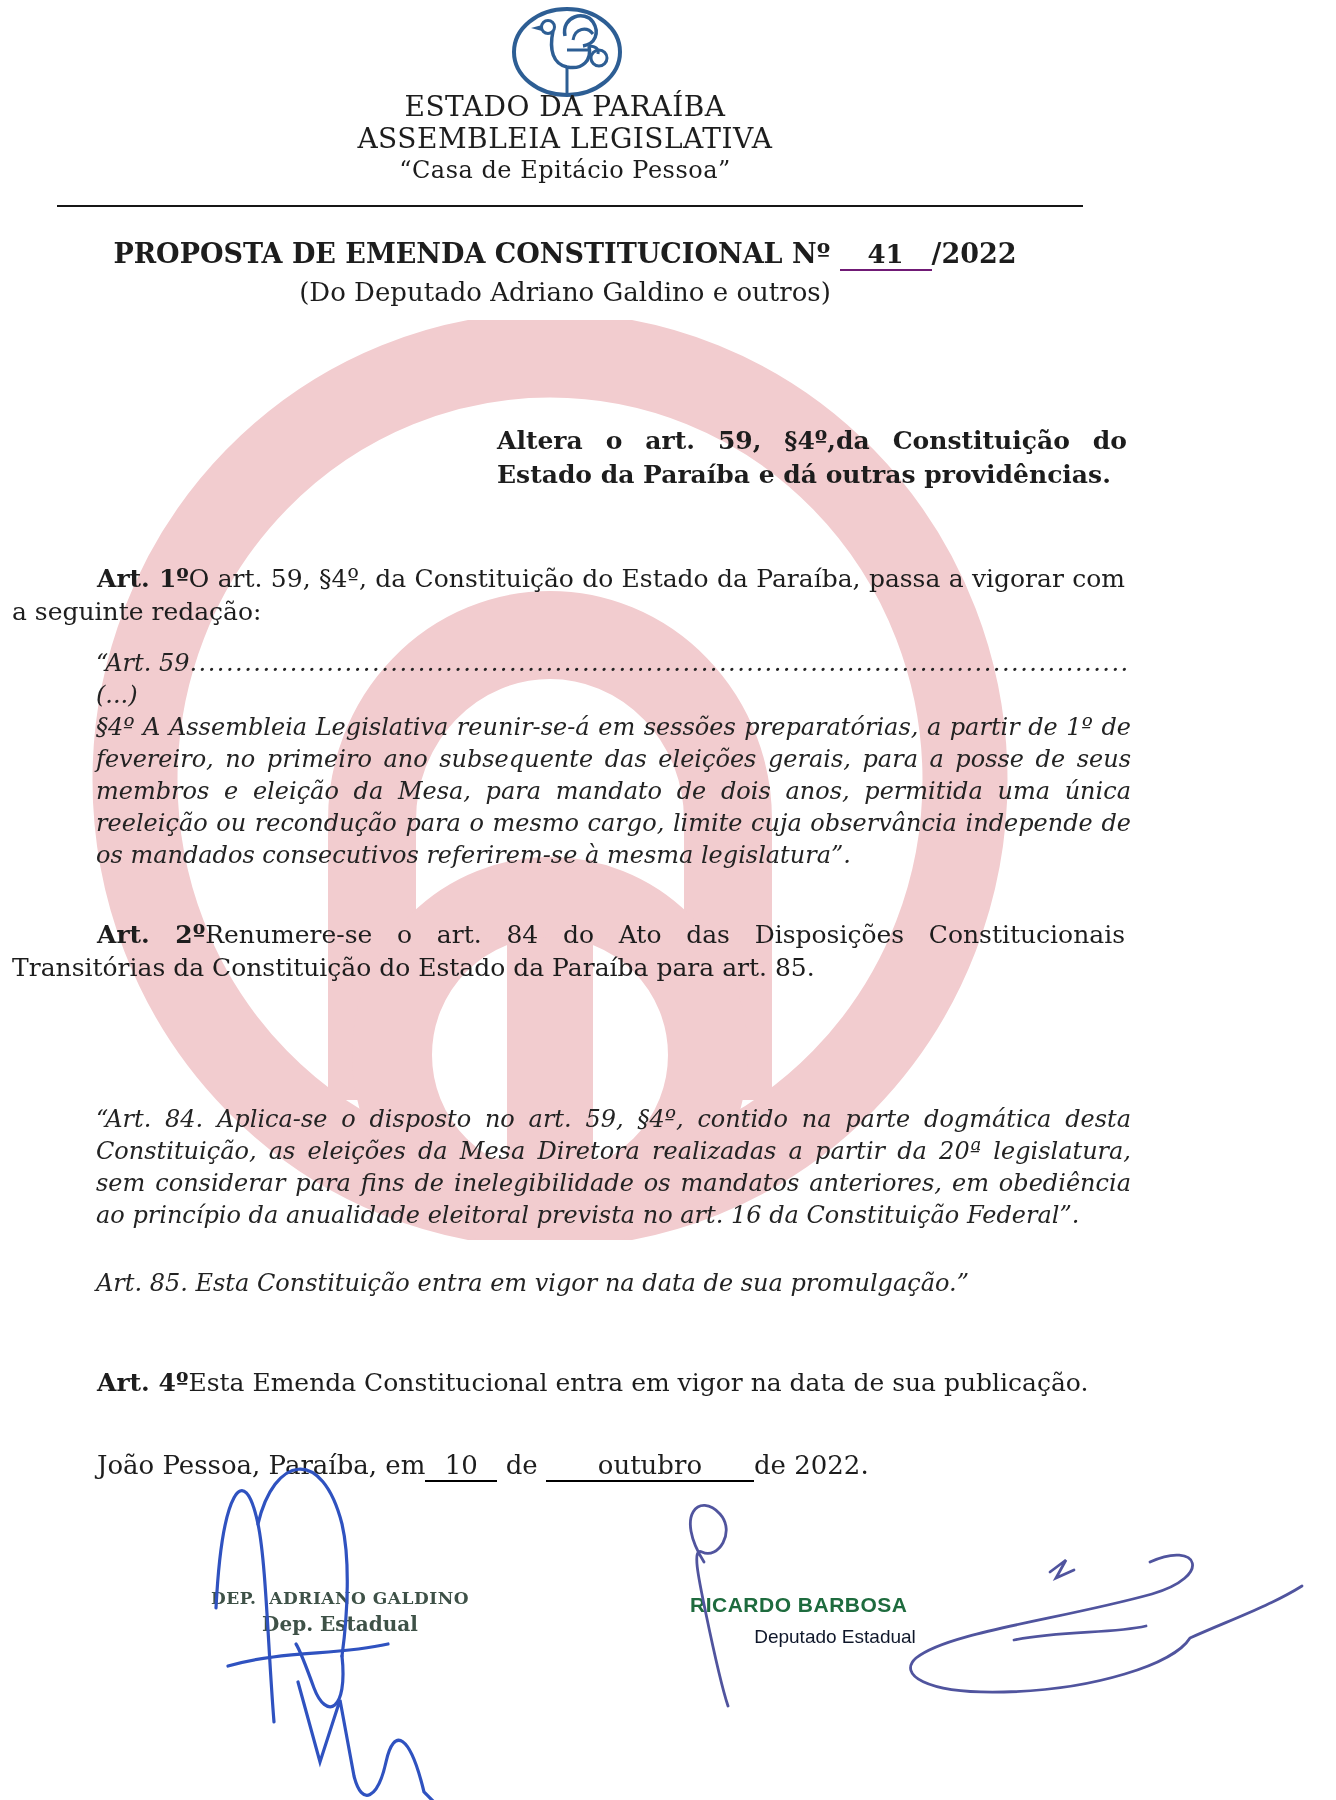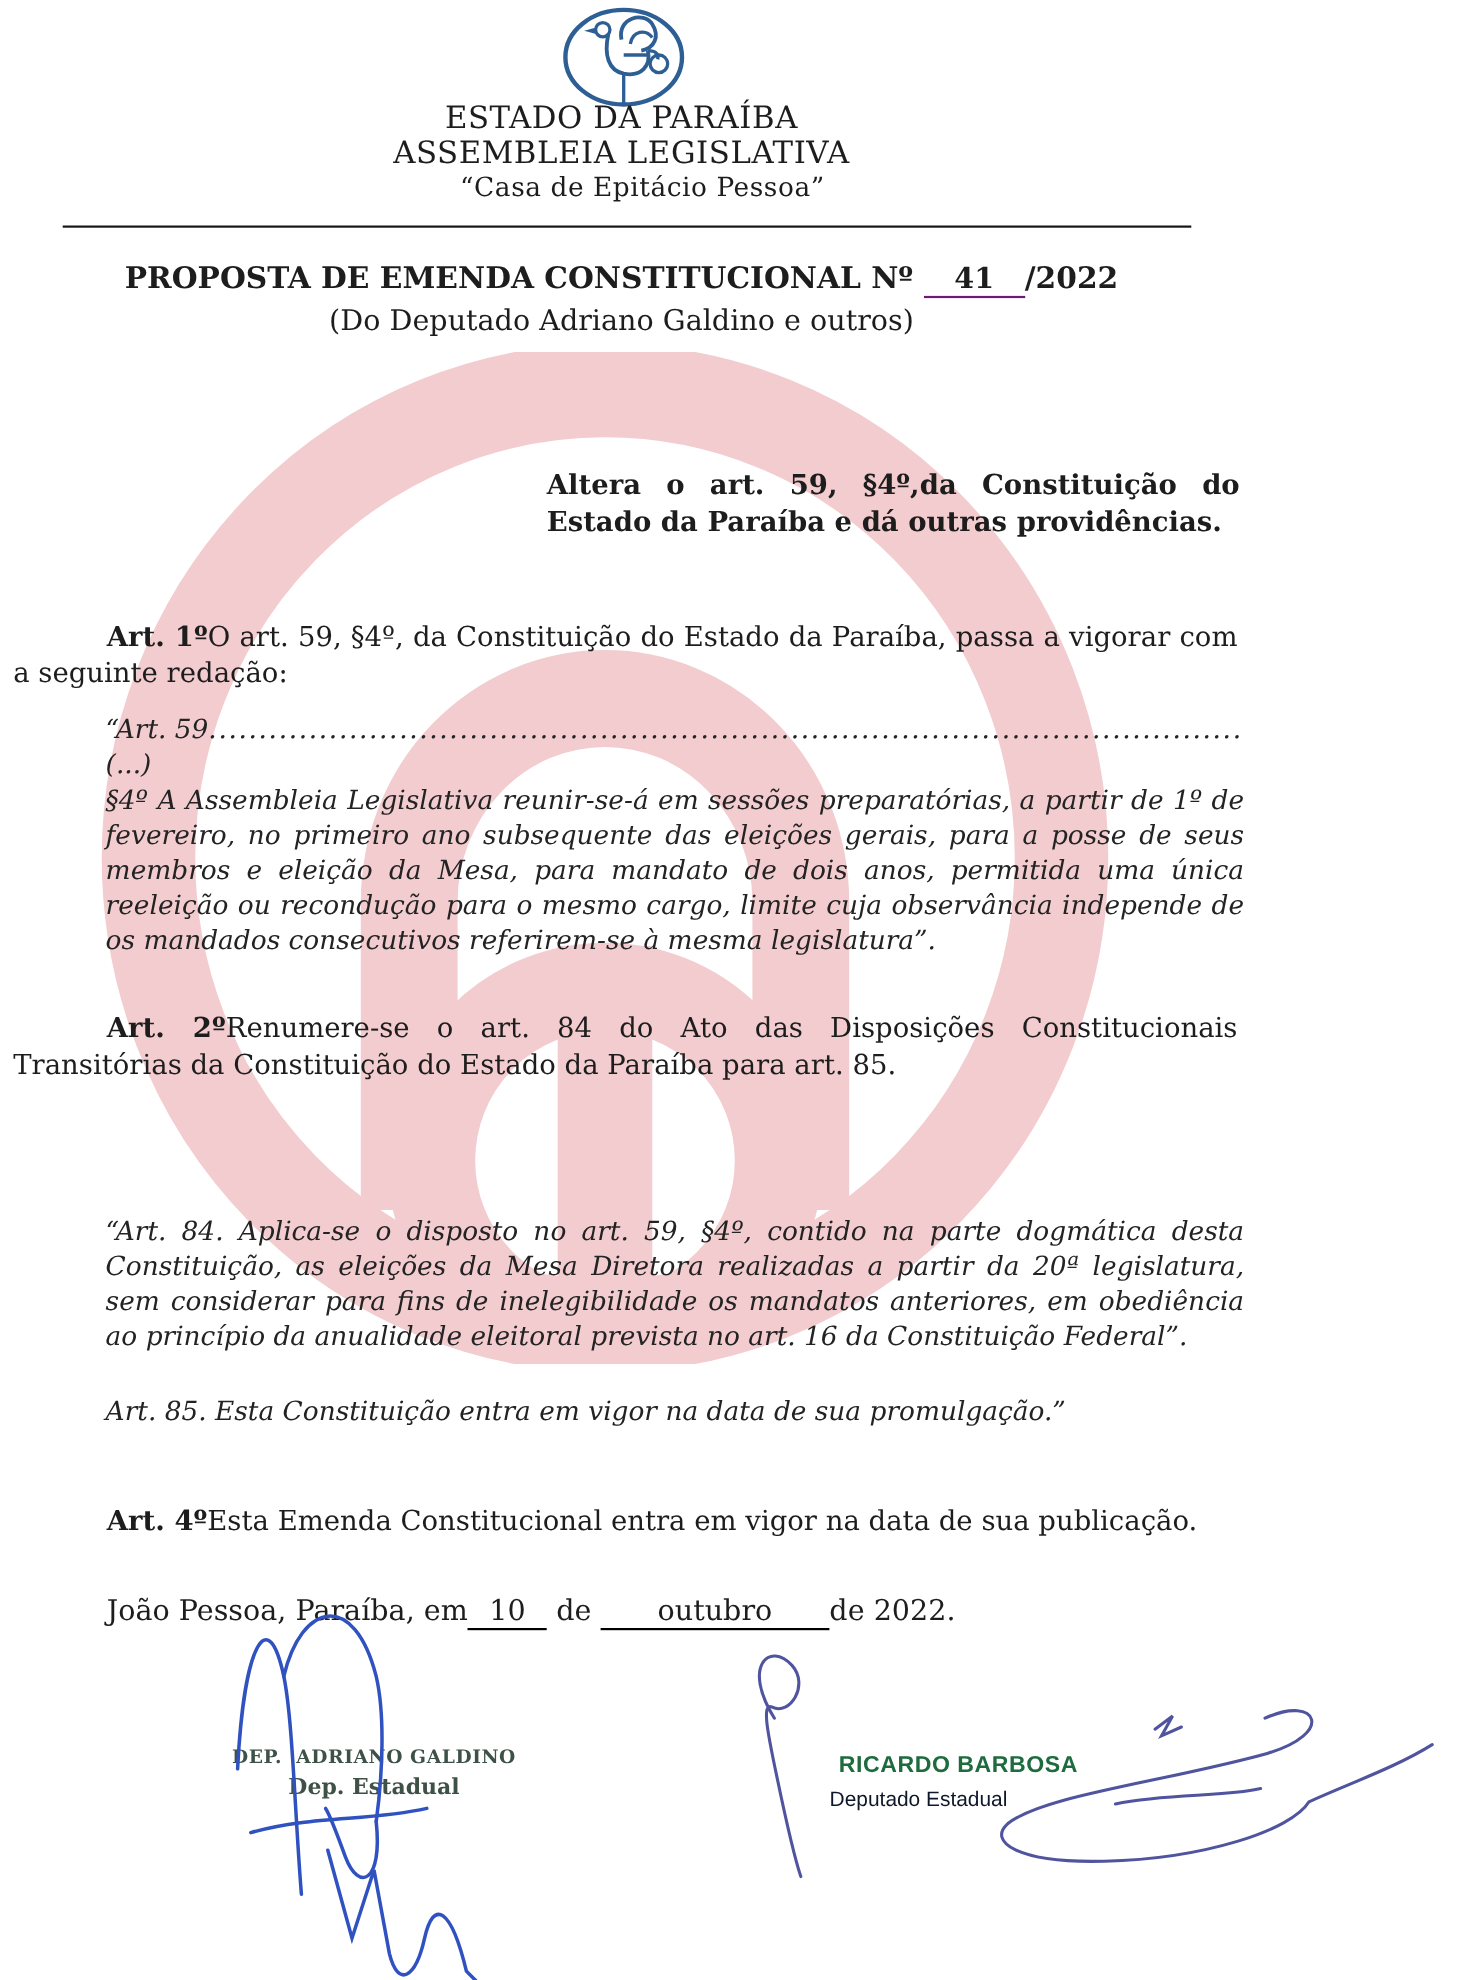--- a/index.html
+++ b/index.html
@@ -6,21 +6,21 @@
   .page{
     position:relative;width:1336px;height:1800px;background:#ffffff;overflow:hidden;
     font-family:"DejaVu Serif","Liberation Serif",serif;color:#1d1d1d;
   }
   .abs{position:absolute;}
   .txt{z-index:2;}
   
   .org-line{left:0;width:1130px;text-align:center;letter-spacing:.5px;}
   .org1{top:90px;font-size:28px;}
   .org2{top:122px;font-size:28px;}
-  .org3{top:156px;font-size:24px;padding-left:19px;}
+  .org3{top:156px;font-size:24px;}
   .rule{top:205px;left:57px;width:1026px;border-top:2px solid #161616;z-index:2;}
   
   .title{top:238px;left:0;width:1130px;text-align:center;font-size:27px;font-weight:bold;white-space:nowrap;}
   .num-slot{display:inline-block;min-width:92px;border-bottom:2px solid #701a75;text-align:center;font-size:26px;}
   .subtitle{top:277px;left:0;width:1130px;text-align:center;font-size:26px;}
   
   .ementa{top:424px;left:497px;width:630px;font-weight:bold;font-size:25px;line-height:34px;text-align:justify;}
   
   .art{left:12px;width:1113px;font-size:25px;line-height:33px;text-align:justify;text-indent:85px;}
   .a1{top:537px;} .a2{top:893px;} .a3{top:1007px;} .a4{top:1341px;}
@@ -32,21 +32,21 @@
   .dots{flex:1;overflow:hidden;white-space:nowrap;letter-spacing:1.5px;}
   
   .dateline{top:1450px;left:97px;font-size:26px;}
   .fill{display:inline-block;border-bottom:2px solid #000;text-align:center;}
   .fill-day{min-width:72px;}
   .fill-month{min-width:208px;}
   
   .sigl-name{top:1588px;left:180px;width:320px;text-align:center;font-weight:bold;font-size:17px;
     color:#3e5147;letter-spacing:.5px;white-space:pre;}
   .sigl-role{top:1612px;left:180px;width:320px;text-align:center;font-weight:bold;font-size:20px;color:#3e5147;}
-  .sigr-name{top:1593px;left:690px;width:290px;text-align:right;font-family:"Liberation Sans",sans-serif;
+  .sigr-name{top:1593px;left:690px;width:290px;text-align:left;font-family:"Liberation Sans",sans-serif;
     font-weight:bold;font-size:21px;color:#1e6b3e;letter-spacing:.5px;}
   .sigr-role{top:1626px;left:690px;width:290px;text-align:center;font-family:"Liberation Sans",sans-serif;
     font-size:19px;color:#0f172a;}
   .wm{left:70px;top:320px;z-index:0;}
   .pen{left:0;top:0;z-index:3;pointer-events:none;}
   .logo{top:6px;left:509px;z-index:2;}
 </style>
 </head>
 <body>
 

